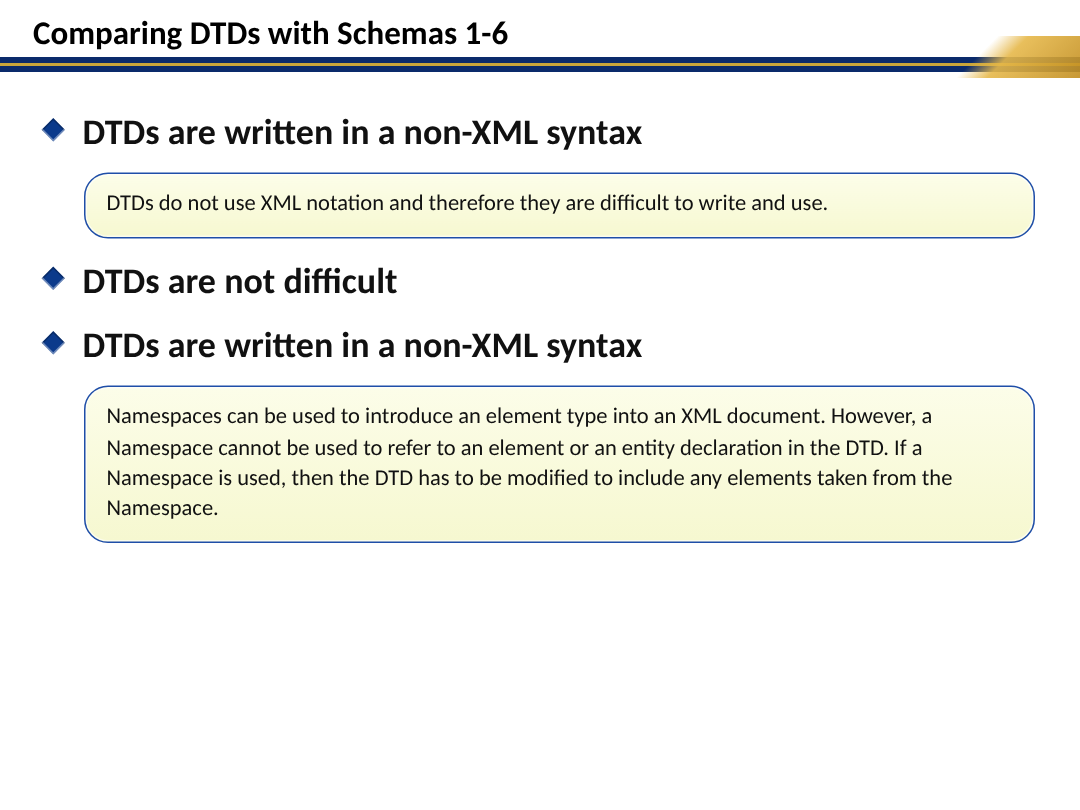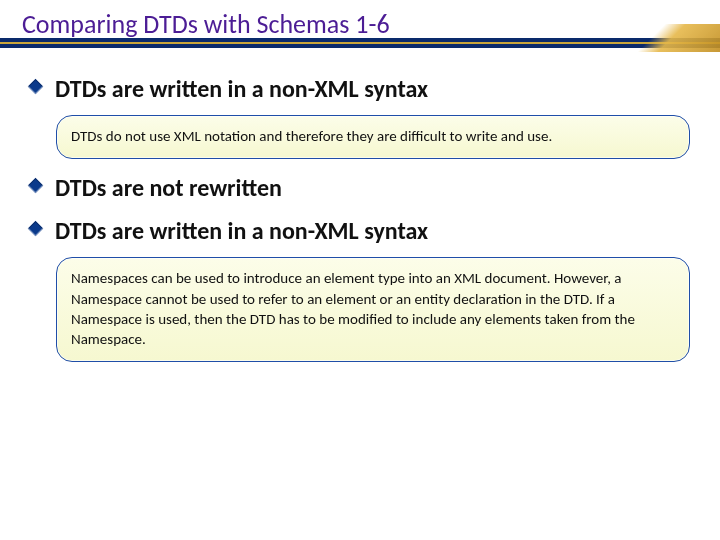--- a/index.html
+++ b/index.html
@@ -9,23 +9,23 @@
     width: 720px;
     height: 540px;
     background: #fff;
   }
   .title-bar {
     position: relative;
     height: 54px;
     padding: 8px 22px 0 22px;
   }
   .title-text {
-    font-size: 26px;
-    font-weight: 400;
-    color: #4c1d95;
+    font-size: 22px;
+    font-weight: 700;
+    color: #000000;
   }
   .title-underline {
     position: absolute;
     left: 0; right: 0; bottom: 6px;
     height: 10px;
     background: linear-gradient(to bottom,
       #0a2a6b 0%, #0a2a6b 40%,
       #c9a53a 40%, #c9a53a 60%,
       #0a2a6b 60%, #0a2a6b 100%);
   }
@@ -103,21 +103,21 @@
         <div class="sec-title">DTDs are written in a non-XML syntax</div>
       </div>
       <div class="box">
         <span>DTDs do not use XML notation and therefore they are difficult to write and use.</span>
       </div>
     </div>
 
     <div class="section">
       <div class="sec-head">
         <div class="bullet"></div>
-        <div class="sec-title">DTDs are not rewritten</div>
+        <div class="sec-title">DTDs are not difficult</div>
       </div>
     </div>
 
     <div class="section">
       <div class="sec-head">
         <div class="bullet"></div>
         <div class="sec-title">DTDs are written in a non-XML syntax</div>
       </div>
       <div class="box">
         <span>Namespaces can be used to introduce an element type into an XML document. However, a Namespace cannot be used to refer to an element or an entity declaration in the DTD. If a Namespace is used, then the DTD has to be modified to include any elements taken from the Namespace.</span>

